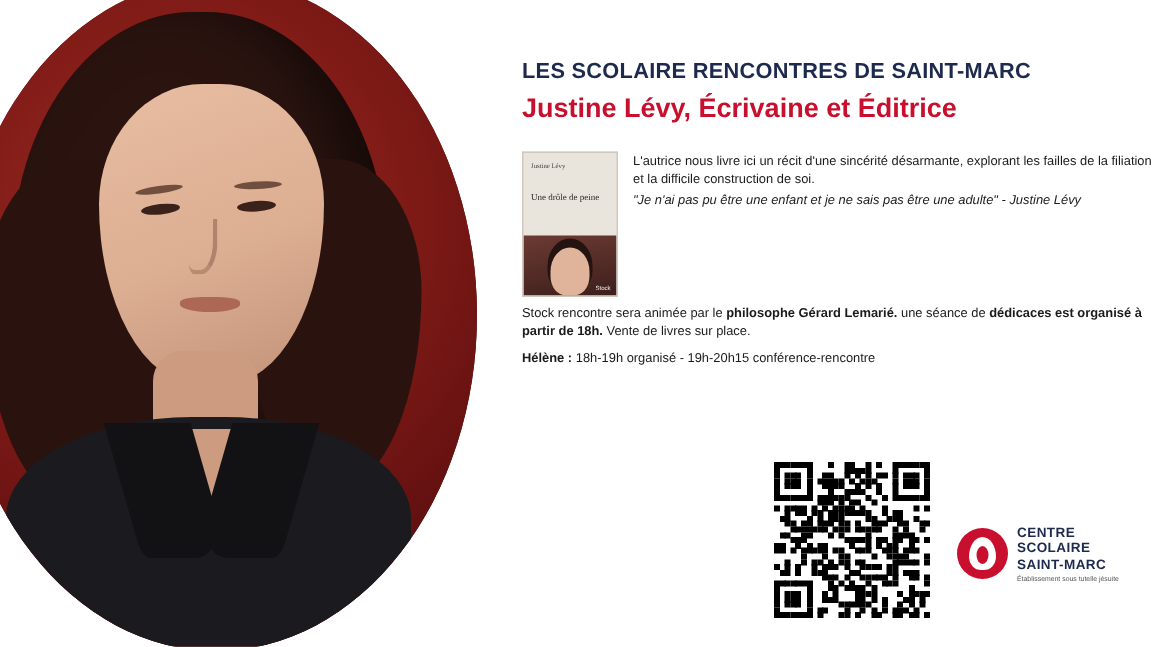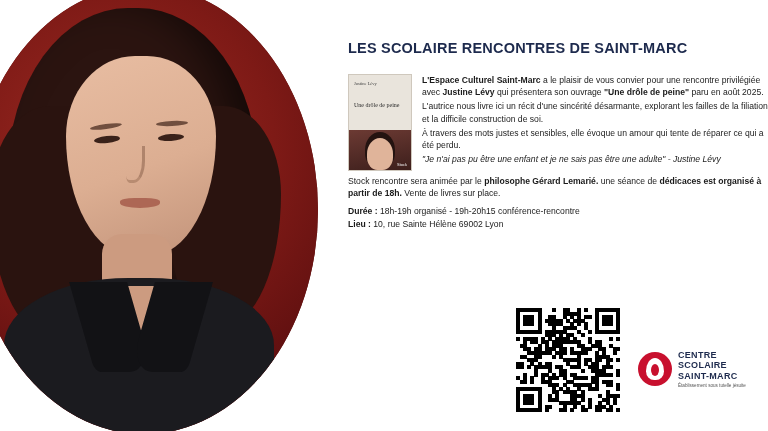--- a/index.html
+++ b/index.html
@@ -345,55 +345,49 @@
     <div class="chest"></div>
     <div class="collar-l"></div>
     <div class="collar-r"></div>
   </div>
 </div>
 
 <div class="content">
 
   <div class="title-block">
     <div class="kicker">LES SCOLAIRE RENCONTRES DE SAINT-MARC</div>
+    <div class="headline">Justine Lévy, Écrivaine et Éditrice</div>
   </div>
 
   <div class="body-row">
 
     <div class="book">
       <div class="b-author">Justine
 Lévy</div>
       <div class="b-title">Une drôle
 de peine</div>
       <div class="b-photo"></div>
       <div class="b-pub">Stock</div>
     </div>
 
     <div class="copy">
-      <p>
-        <b>L'Espace Culturel Saint-Marc</b><span> a le plaisir de vous convier pour une rencontre privilégiée avec </span><b>Justine Lévy</b><span> qui présentera son ouvrage </span><b>"Une drôle de peine"</b><span> paru en août 2025.</span>
-      </p>
       <p>L'autrice nous livre ici un récit d'une sincérité désarmante, explorant les failles de la filiation et la difficile construction de soi.</p>
-      <p>À travers des mots justes et sensibles, elle évoque un amour qui tente de réparer ce qui a été perdu.</p>
       <p><i>"Je n'ai pas pu être une enfant et je ne sais pas être une adulte" - Justine Lévy</i></p>
     </div>
   </div>
 
   <div class="copy" style="margin-top:4px;">
     <p>
       <span>Stock rencontre sera animée par le </span><b>philosophe Gérard Lemarié.</b><span> une séance de </span><b>dédicaces est organisé à partir de 18h.</b><span> Vente de livres sur place.</span>
     </p>
   </div>
 
   <div class="details">
     <p>
-      <b>Durée :</b><span> 18h-19h organisé - 19h-20h15 conférence-rencontre</span>
-    </p>
-    <p>
-      <b>Lieu :</b><span> 10, rue Sainte Hélène 69002 Lyon</span>
+      <b>Hélène :</b><span> 18h-19h organisé - 19h-20h15 conférence-rencontre</span>
     </p>
   </div>
 
   <div class="bottom-row">
     <div class="qr" id="qr">
         <div class="cell" style="left: 0px; top: 0px; width: 4px; height: 4px;"></div>
         <div class="cell" style="left: 3.58621px; top: 0px; width: 4px; height: 4px;"></div>
         <div class="cell" style="left: 7.17241px; top: 0px; width: 4px; height: 4px;"></div>
         <div class="cell" style="left: 10.7586px; top: 0px; width: 4px; height: 4px;"></div>
         <div class="cell" style="left: 14.3448px; top: 0px; width: 4px; height: 4px;"></div>

